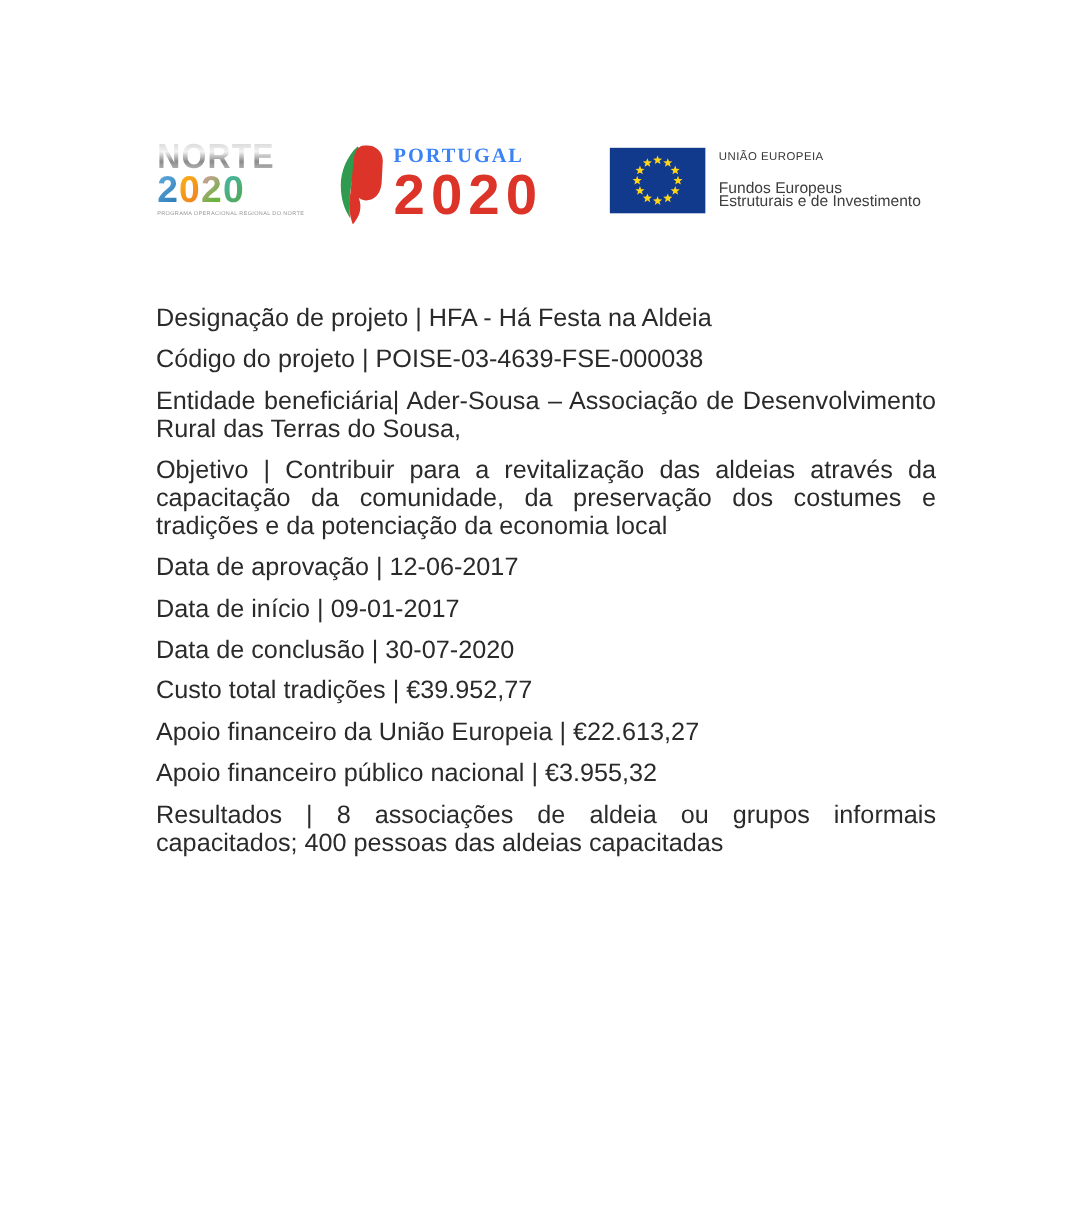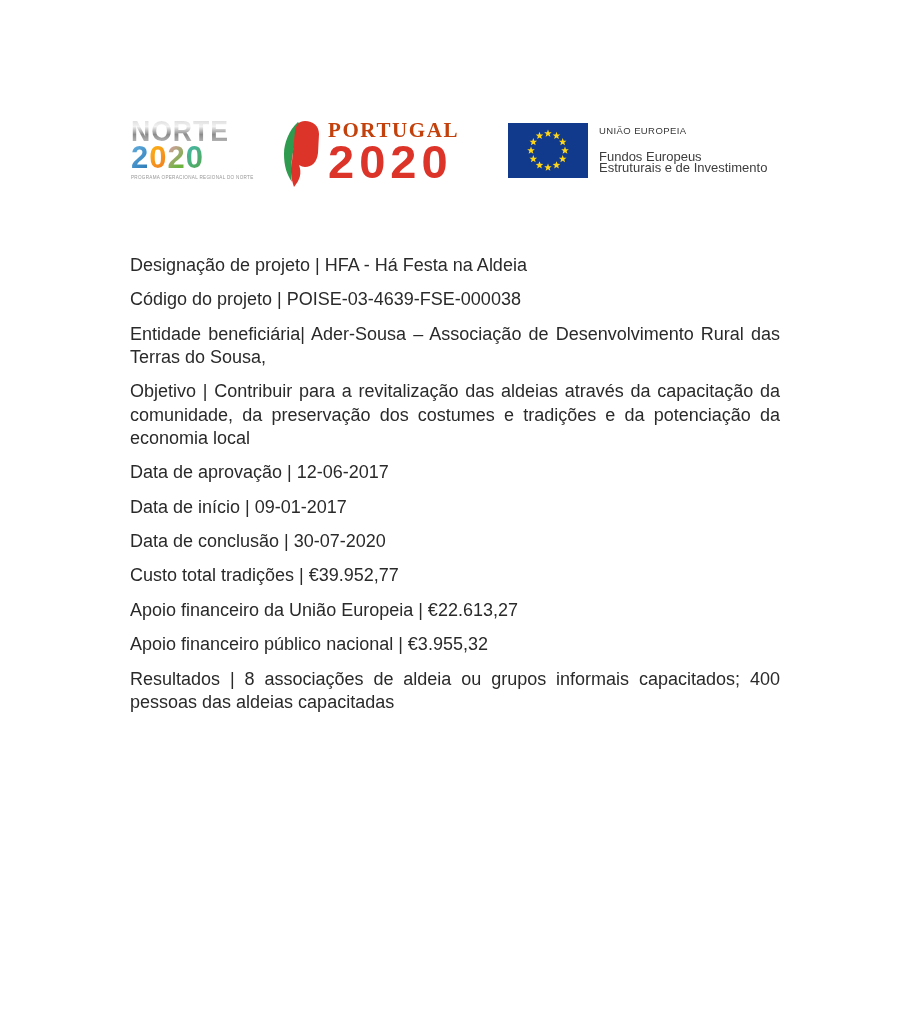--- a/index.html
+++ b/index.html
@@ -52,24 +52,24 @@
     white-space: nowrap;
   }
 
   
   .pt { position: absolute; left: 283px; top: 121px; display: flex; align-items: flex-start; }
   .pt-icon { width: 37px; height: 66px; flex: 0 0 auto; }
   .pt-text { margin-left: 8px; }
   .pt-name {
     font-family: "Liberation Serif", serif;
     font-weight: 700;
-    font-size: 21px;
+    font-size: 17px;
     line-height: 18px;
     letter-spacing: 1.6px;
-    color: #c2410c;
+    color: #3b82f6;
   }
   .pt-year {
     font-weight: 700;
     font-size: 47px;
     line-height: 41px;
     letter-spacing: 5px;
     color: #dd3429;
     margin-top: 2px;
   }
 
@@ -79,21 +79,21 @@
   .eu-text { margin-left: 11px; padding-top: 2px; color: #3a3a3a; }
   .eu-title { font-size: 9.5px; letter-spacing: 0.4px; color: #363636; }
   .eu-sub { margin-top: 15px; font-size: 13px; line-height: 11px; color: #3d3d3d; }
 
   
   .content {
     position: absolute;
     left: 130px;
     top: 254px;
     width: 650px;
-    font-size: 18px;
+    font-size: 21px;
     line-height: 23.2px;
     color: #2a2a2a;
     text-align: justify;
   }
   .content p { margin: 0 0 11.2px 0; }
 </style>
 </head>
 <body>
 
 <div class="page">

